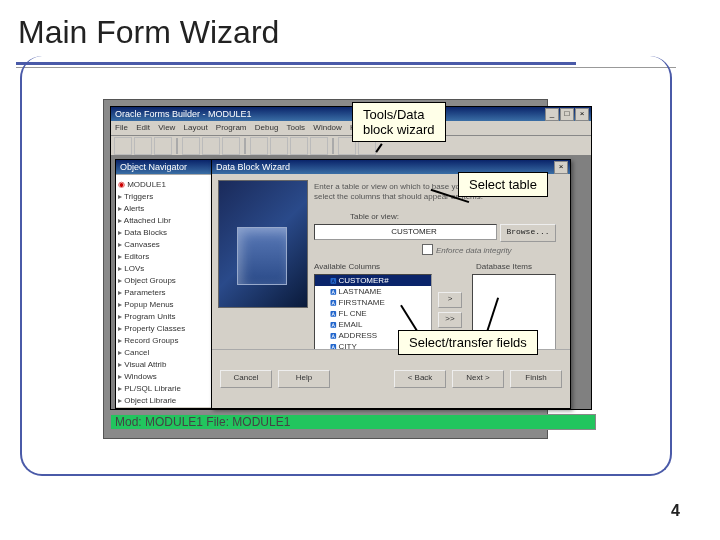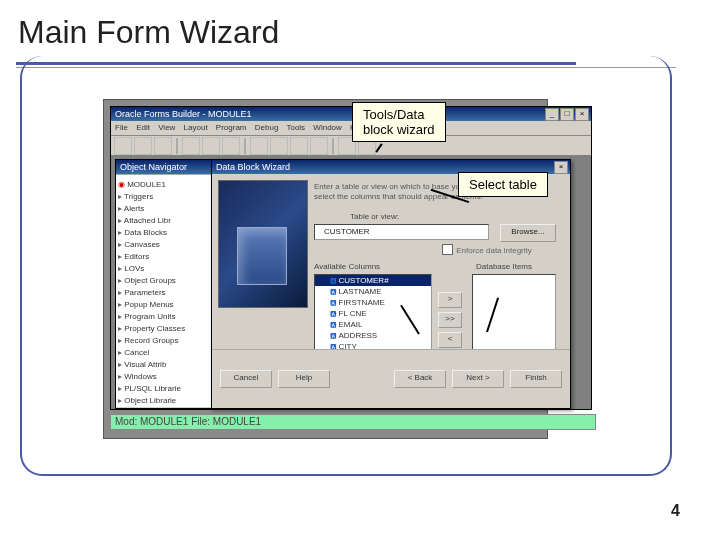--- a/index.html
+++ b/index.html
@@ -213,41 +213,44 @@
     margin-left:36px;
   }
   .table-input {
     position:absolute;
     top: 50px; left: 102px;
     width: 164px; height: 14px;
     background:#fff;
     border: 1px inset #999;
     font-size:8px;
     line-height:14px;
-    padding-left:9px;
+    padding-left:17px;
     color:#222;
+    text-align:center;
   }
   .browse-btn {
     position:absolute;
     top: 50px; right: 14px;
     width: 54px; height: 16px;
     background:#d4d0c8;
     border: 1px outset #eee;
     font-size:8px;
     text-align:center;
     line-height:14px;
+    font-family:Liberation Mono, monospace;
   }
   .enforce-chk {
     position:absolute;
     top: 70px; right: 18px;
     width: 130px;
     font-size:8px;
     line-height:10px;
     color:#666;
-    text-align:center;
+    text-align:left;
+    font-style:italic;
   }
   .enforce-chk::before {
     content:"";
     display:inline-block;
     width:9px;height:9px;
     background:#fff;
     border:1px solid #666;
     margin-right:3px;
     vertical-align:-2px;
   }
@@ -322,23 +325,23 @@
     line-height:14px;
     text-align:center;
     color:#333;
   }
   .statusbar {
     position: absolute;
     left: 6px;
     bottom: 8px;
     width: 480px;
     height: 14px;
-    background:#86efac;
+    background:#22c55e;
     border:1px solid #888;
-    font-size:10px;
+    font-size:12px;
     color:#444;
     line-height:14px;
     padding-left:4px;
   }
   
   .callout {
     position:absolute;
     background:#ffffe8;
     border:1px solid #000;
     font-size:13px;
@@ -490,18 +493,19 @@
     <div class="statusbar">Mod: MODULE1   File: MODULE1</div>
   </div>
 
   <div class="callout" style="top:102px;left:352px;white-space:pre;">Tools/Data
 block wizard</div>
   <div class="arrow" style="top:143px;left:378px;width:2px;height:10px;transform:rotate(35deg);"></div>
 
   <div class="callout" style="top:172px;left:458px;">Select table</div>
   <div class="arrow" style="top:195px;left:430px;width:40px;height:1.5px;transform:rotate(18deg);"></div>
 
+  <div class="callout" style="top:330px;left:398px;">Select/transfer fields</div>
   <div class="arrow" style="top:300px;left:418px;width:2px;height:34px;transform:rotate(-32deg);transform-origin:bottom;"></div>
   <div class="arrow" style="top:296px;left:486px;width:2px;height:36px;transform:rotate(18deg);transform-origin:bottom;"></div>
 
   <div class="frame-border"></div>
   <div class="pagenum">4</div>
 </div>
 
 </body></html>

